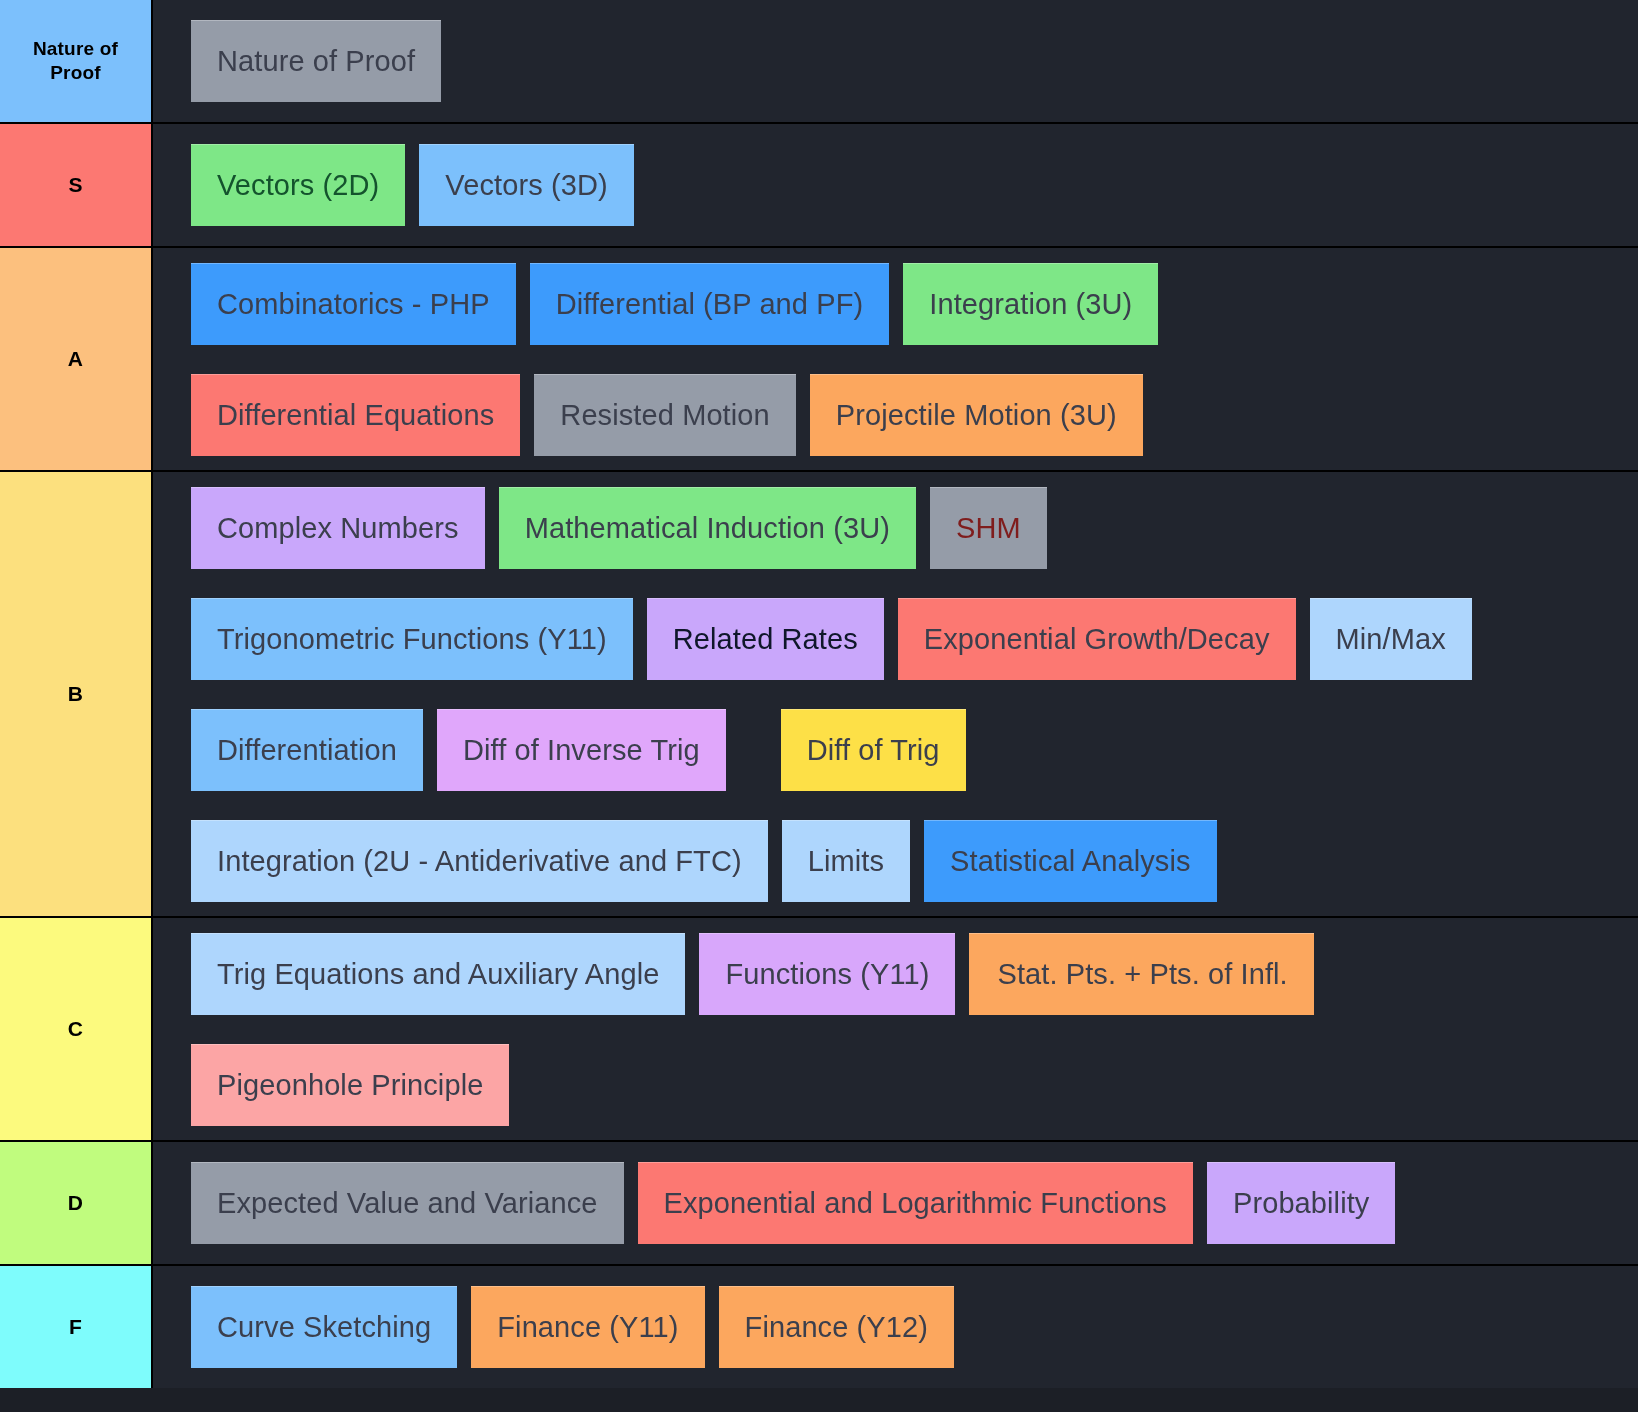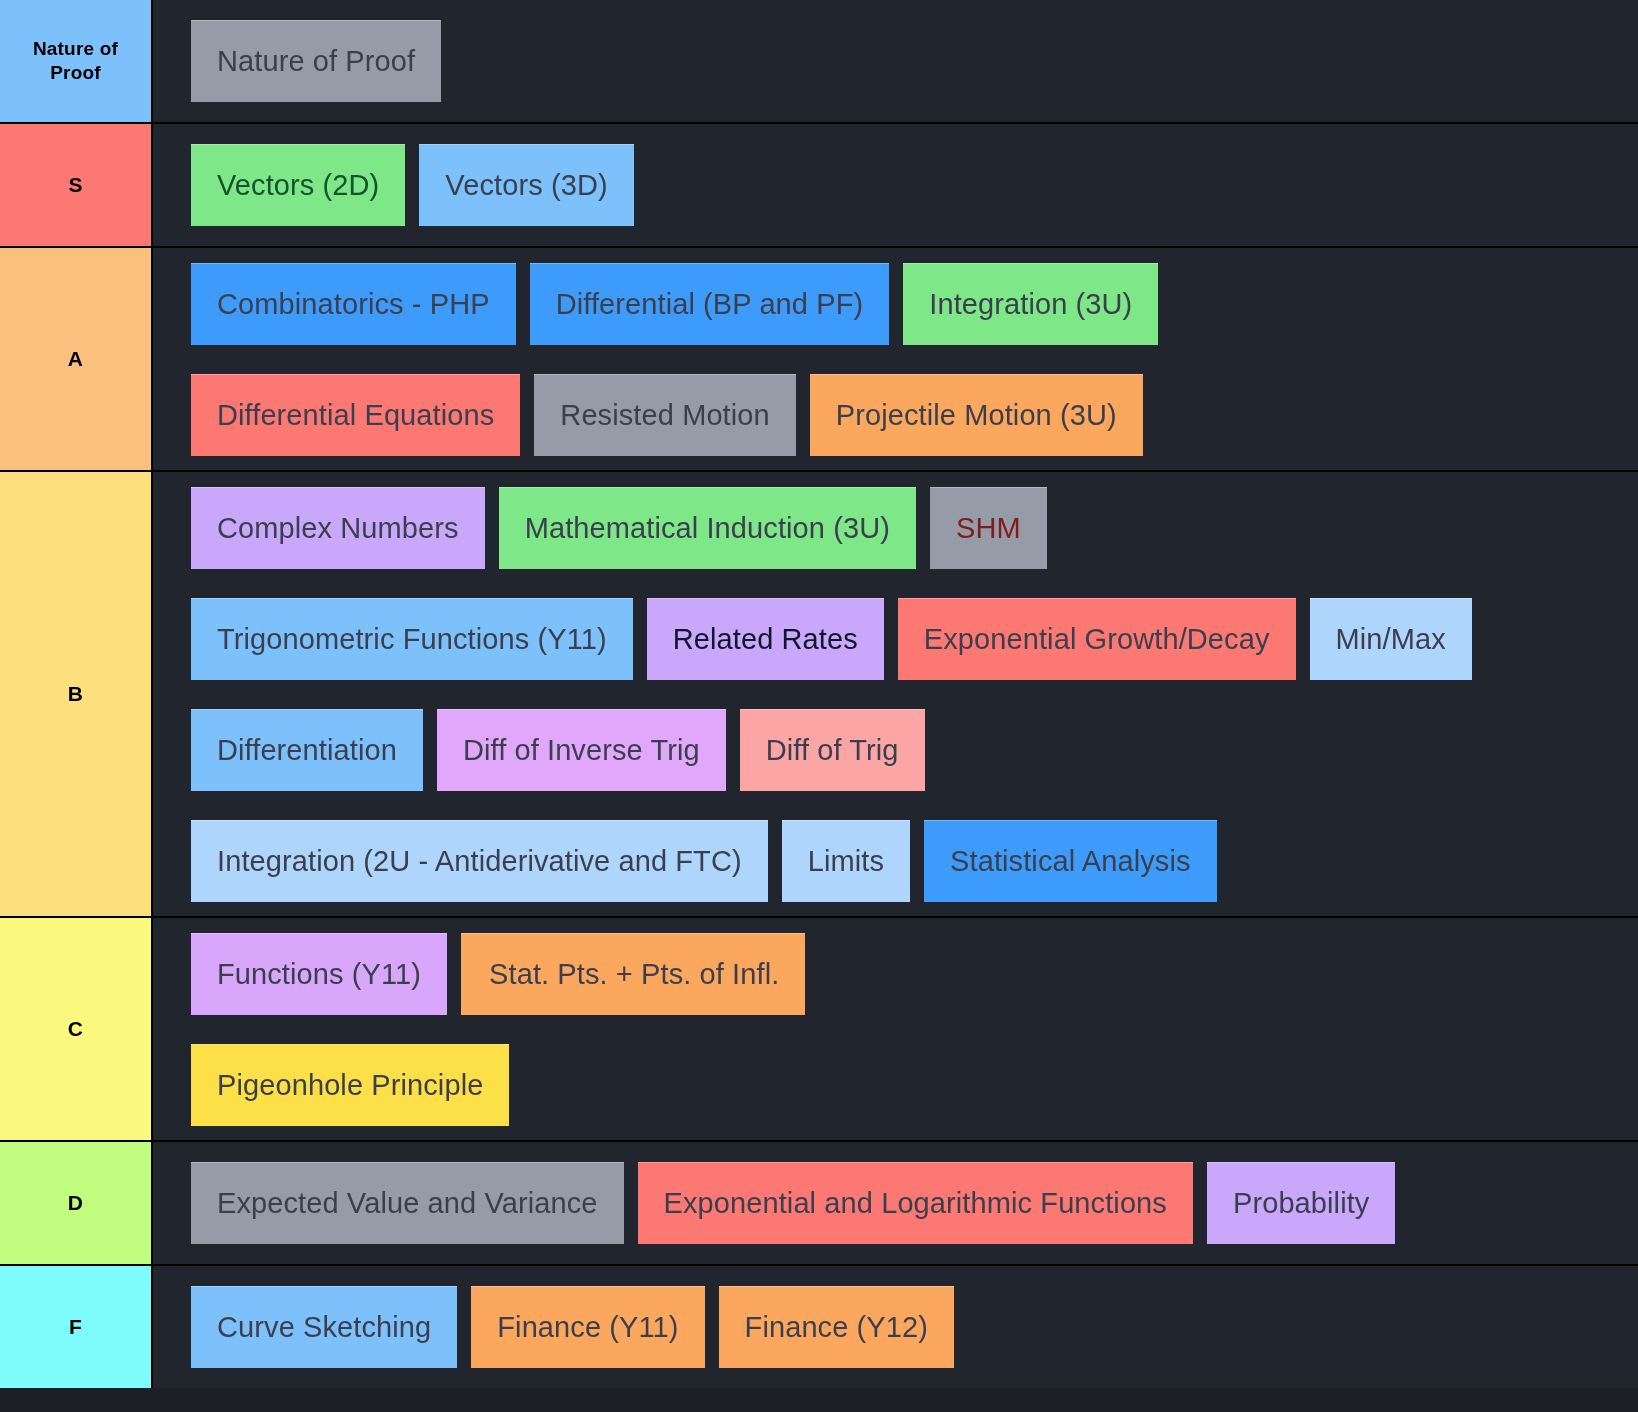--- a/index.html
+++ b/index.html
@@ -123,38 +123,39 @@
         </div>
         <div class="item-row">
           <div class="chip" style="background: rgb(124, 192, 252); color: rgb(59, 63, 77);">Trigonometric Functions (Y11)</div>
           <div class="chip" style="background: rgb(201, 167, 251); color: #0f172a;">Related Rates</div>
           <div class="chip" style="background: rgb(252, 120, 114); color: rgb(59, 63, 77);">Exponential Growth/Decay</div>
           <div class="chip" style="background: rgb(174, 214, 253); color: rgb(59, 63, 77);">Min/Max</div>
         </div>
         <div class="item-row">
           <div class="chip" style="background: rgb(124, 192, 252); color: rgb(59, 63, 77);">Differentiation</div>
           <div class="chip" style="background: rgb(224, 167, 251); color: rgb(59, 63, 77);">Diff of Inverse Trig</div>
-          <div class="chip" style="background: #fca5a5; color: rgb(59, 63, 77);">Diff of Trig</div>
+          <div class="chip" style="background: #fde047; color: rgb(59, 63, 77); margin-left: 41px;">Diff of Trig</div>
         </div>
         <div class="item-row">
           <div class="chip" style="background: rgb(174, 214, 253); color: rgb(59, 63, 77);">Integration (2U - Antiderivative and FTC)</div>
           <div class="chip" style="background: rgb(174, 214, 253); color: rgb(59, 63, 77);">Limits</div>
           <div class="chip" style="background: rgb(61, 155, 252); color: rgb(59, 63, 77);">Statistical Analysis</div>
         </div>
       </div>
     </div>
     <div class="tier-row" style="background: rgb(33, 37, 46);">
       <div class="tier-label" style="background: rgb(252, 250, 126);">C</div>
       <div class="tier-items">
         <div class="item-row">
+          <div class="chip" style="background: rgb(174, 214, 253); color: rgb(59, 63, 77);">Trig Equations and Auxiliary Angle</div>
           <div class="chip" style="background: rgb(216, 167, 251); color: rgb(59, 63, 77);">Functions (Y11)</div>
           <div class="chip" style="background: rgb(252, 167, 94); color: rgb(59, 63, 77); padding-left: 28px;">Stat. Pts. + Pts. of Infl.</div>
         </div>
         <div class="item-row">
-          <div class="chip" style="background: #fde047; color: rgb(59, 63, 77);">Pigeonhole Principle</div>
+          <div class="chip" style="background: #fca5a5; color: rgb(59, 63, 77);">Pigeonhole Principle</div>
         </div>
       </div>
     </div>
     <div class="tier-row" style="background: rgb(33, 37, 46);">
       <div class="tier-label" style="background: rgb(192, 252, 126);">D</div>
       <div class="tier-items">
         <div class="item-row">
           <div class="chip" style="background: rgb(149, 156, 168); color: rgb(59, 63, 77);">Expected Value and Variance</div>
           <div class="chip" style="background: rgb(252, 120, 114); color: rgb(59, 63, 77);">Exponential and Logarithmic Functions</div>
           <div class="chip" style="background: rgb(201, 167, 251); color: rgb(59, 63, 77);">Probability</div>

